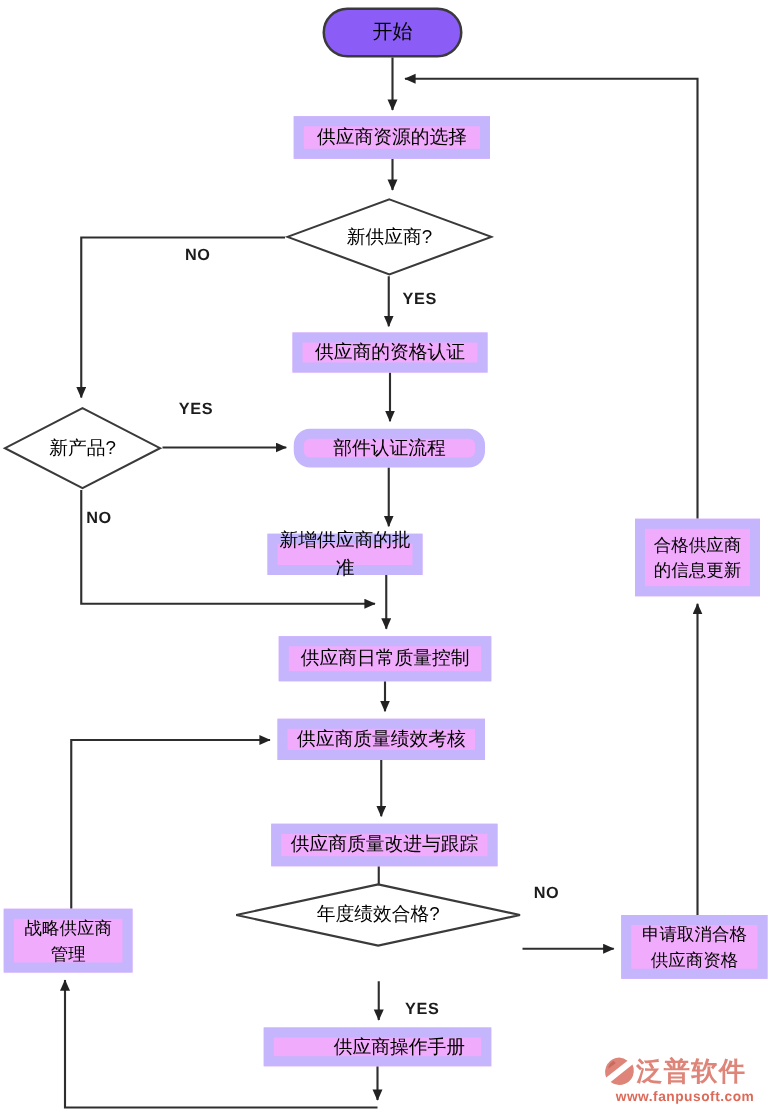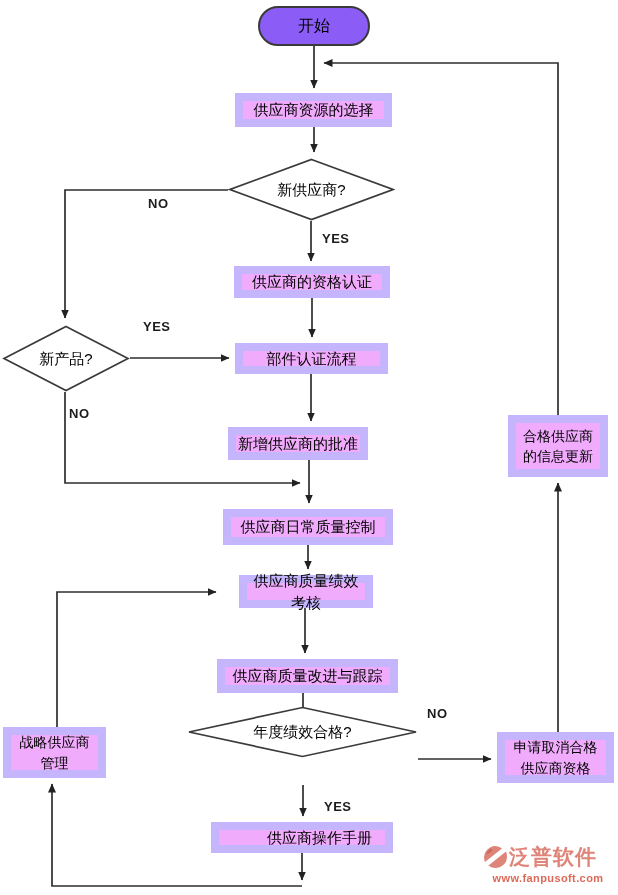--- a/index.html
+++ b/index.html
@@ -76,27 +76,27 @@
     <span class="dtext">新供应商?</span>
   </div>
 
   <div class="node diamond" style="left:2px;top:325px;width:128px;height:67px;">
     <svg width="128" height="67">
       <polygon points="64,1.5 126,33.5 64,65.5 2,33.5" fill="#fff" stroke="#3a3a3a" stroke-width="1.7"></polygon>
     </svg>
     <span class="dtext">新产品?</span>
   </div>
 
-  <div class="node rect" style="left:235px;top:343px;width:153px;height:31px;">部件认证流程</div>
+  <div class="node rect" style="left:235px;top:343px;width:153px;height:31px;border-radius:13px;">部件认证流程</div>
 
-  <div class="node rect" style="left:228px;top:427px;width:140px;height:33px;">新增供应商的批准</div>
+  <div class="node rect" style="left:214px;top:427px;width:124px;height:33px;">新增供应商的批准</div>
 
   <div class="node rect" style="left:223px;top:509px;width:170px;height:36px;">供应商日常质量控制</div>
 
-  <div class="node rect" style="left:239px;top:575px;width:134px;height:33px;text-align:center;">供应商质量绩效考核</div>
+  <div class="node rect" style="left:222px;top:575px;width:166px;height:33px;text-align:center;">供应商质量绩效考核</div>
 
   <div class="node rect" style="left:217px;top:659px;width:181px;height:34px;">供应商质量改进与跟踪</div>
 
   <div class="node diamond" style="left:187px;top:706px;width:231px;height:52px;">
     <svg width="231" height="52">
       <polygon points="115.5,1.5 229,26 115.5,50.5 2,26" fill="#fff" stroke="#3a3a3a" stroke-width="1.7"></polygon>
     </svg>
     <span class="dtext">年度绩效合格?</span>
   </div>
 

